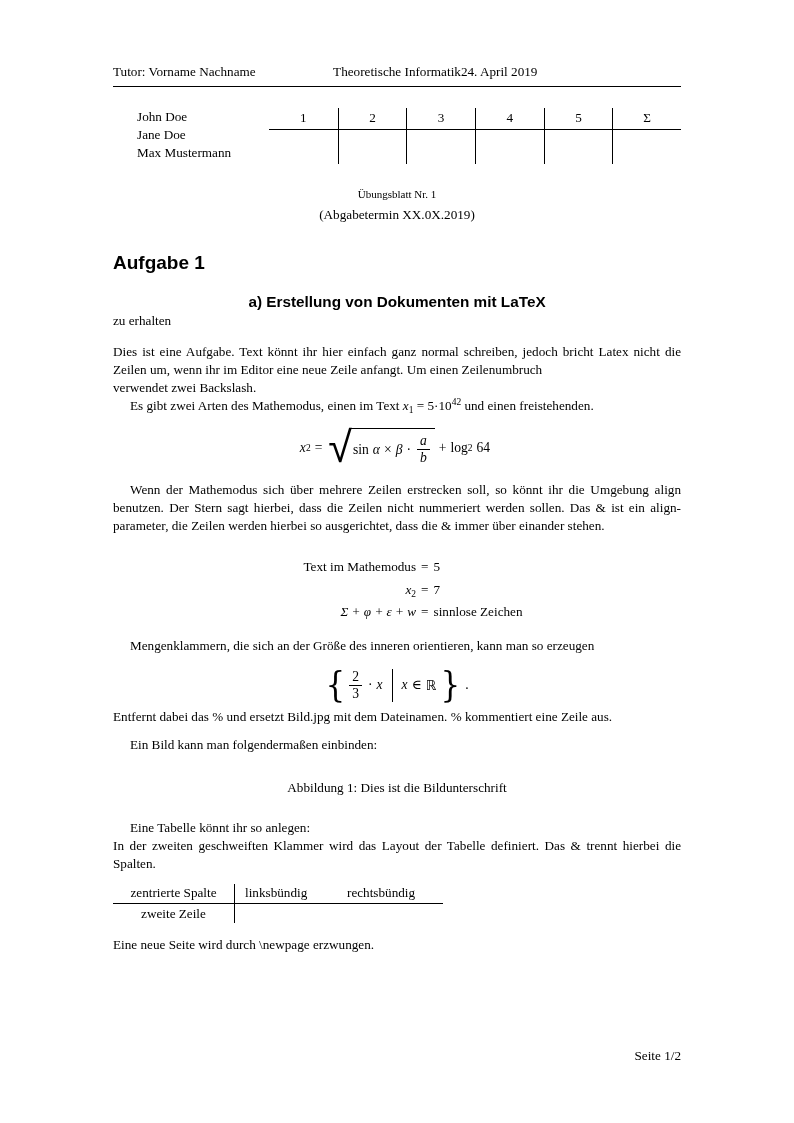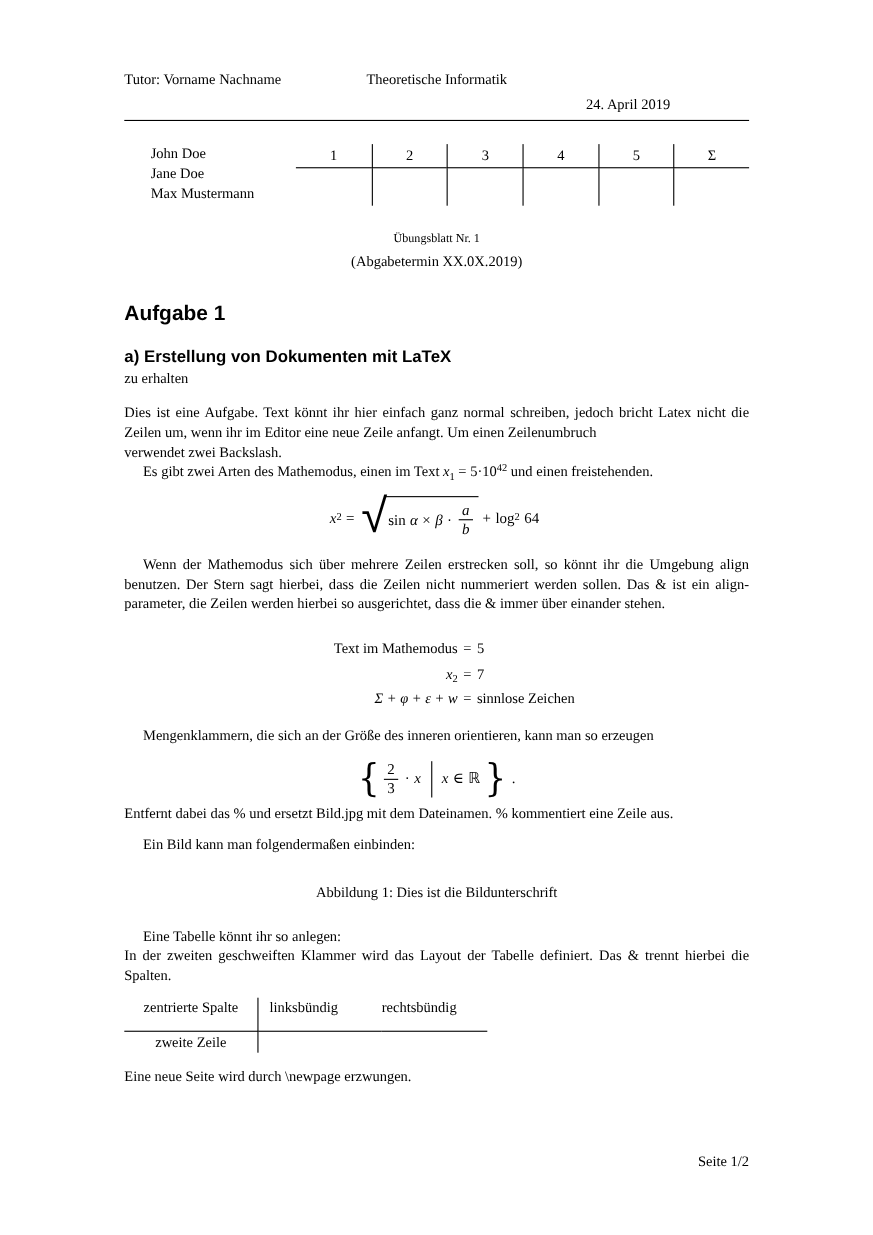--- a/index.html
+++ b/index.html
@@ -9,40 +9,40 @@
     font-family:"Liberation Serif","DejaVu Serif",serif;
     font-size:13.2px; line-height:18px;
   }
   .content { margin:0 113px; }
 
   
   .doc-header {
     margin-top:63px; display:grid; grid-template-columns:1fr auto 1fr;
     padding-bottom:5px; border-bottom:1px solid #000;
   }
-  .doc-header .h-right { text-align:center;margin-top:23px; }
+  .doc-header .h-right { text-align:left; }
   .doc-header .h-mid   { text-align:center; }
 
   
   .points { display:flex; margin-top:21px; }
   .names  { width:132px; margin-left:24px; }
   .names div { height:18px; }
   .pgrid  { flex:1; display:grid; grid-template-columns:repeat(6,1fr); }
   .gcell  { text-align:center; }
   .gr1    { height:21px; line-height:19px; border-bottom:1px solid #000; }
   .gr2    { height:34px; }
   .vline  { border-left:1px solid #000; }
 
   
   .title    { text-align:center; margin-top:19px; font-size:11px; line-height:22px; }
   .subtitle { text-align:center; margin-top:1px; }
   .section  { font-family:"Liberation Sans","DejaVu Sans",sans-serif; font-weight:bold;
               font-size:19px; line-height:24px; margin-top:27px; }
   .subsection { font-family:"Liberation Sans","DejaVu Sans",sans-serif; font-weight:bold;
-              font-size:15.3px; line-height:20px; margin-top:17px; }
+              font-size:15.3px; line-height:20px; margin-top:17px;text-align:center; }
 
   
   .para   { text-align:justify; }
   .mt13   { margin-top:13px; }
   .mt10   { margin-top:10px; }
   .mt16   { margin-top:16px; }
   .mt22   { margin-top:22px; }
   .indent { text-indent:17px; }
 
   
@@ -79,21 +79,21 @@
   .set-period { margin-left:5px; }
 
   .caption { text-align:center; margin-top:25px; }
 
   
   .demo-table { margin-top:11px; display:grid; grid-template-columns:122px 112px 96px;
                 line-height:18px; }
   .dt-c1 { text-align:center; border-right:1px solid #000; }
   .dt-c2 { padding-left:10px; }
   .dt-c3 { text-align:left; padding-right:4px; }
-  .dt-r1 { border-bottom:1px solid #000; padding-bottom:12px; }
+  .dt-r1 { border-bottom:1px solid #000; padding-bottom:1px; }
   .dt-r2 { padding-top:1px; height:18px; }
 
   .footer { position:absolute; right:113px; bottom:58px; }
 </style>
 </head>
 <body>
 
 <div class="page">
   <div class="content">
 

